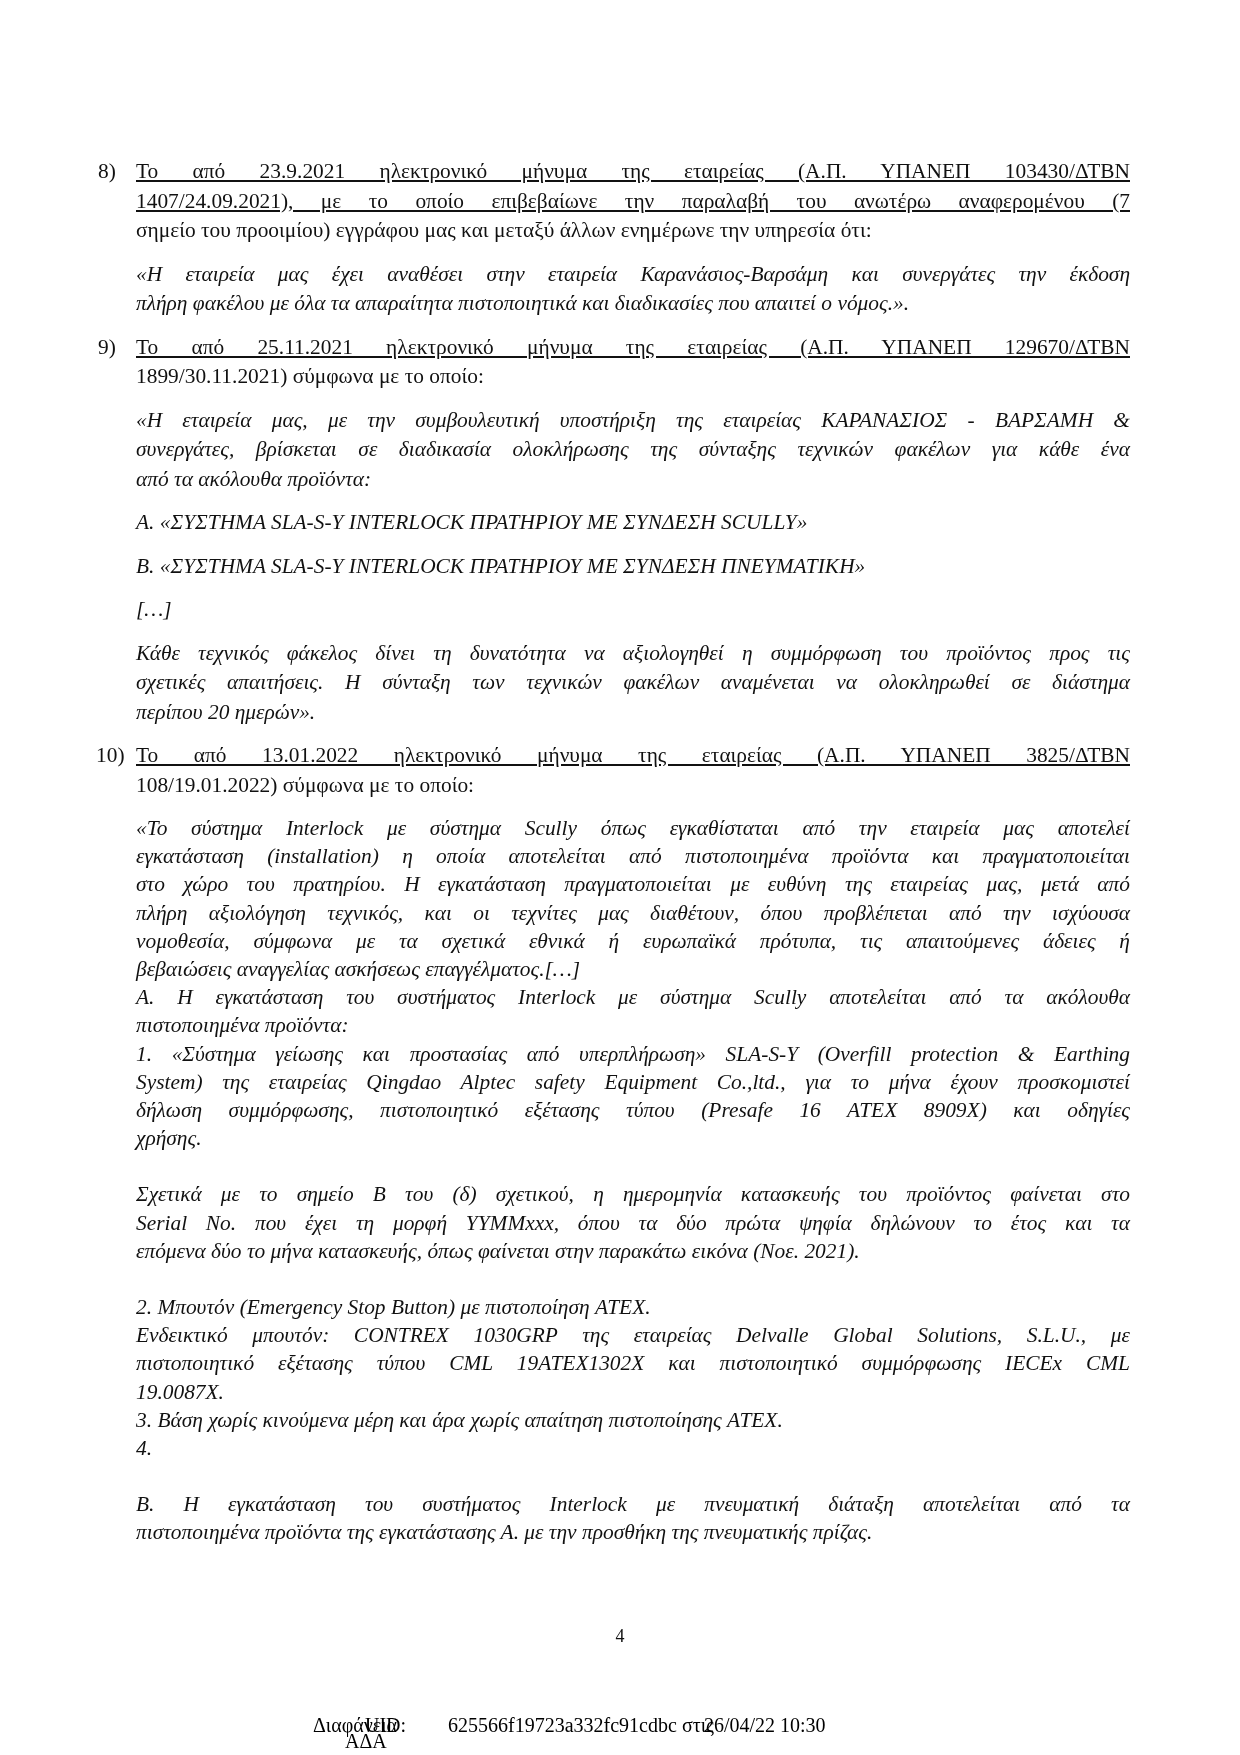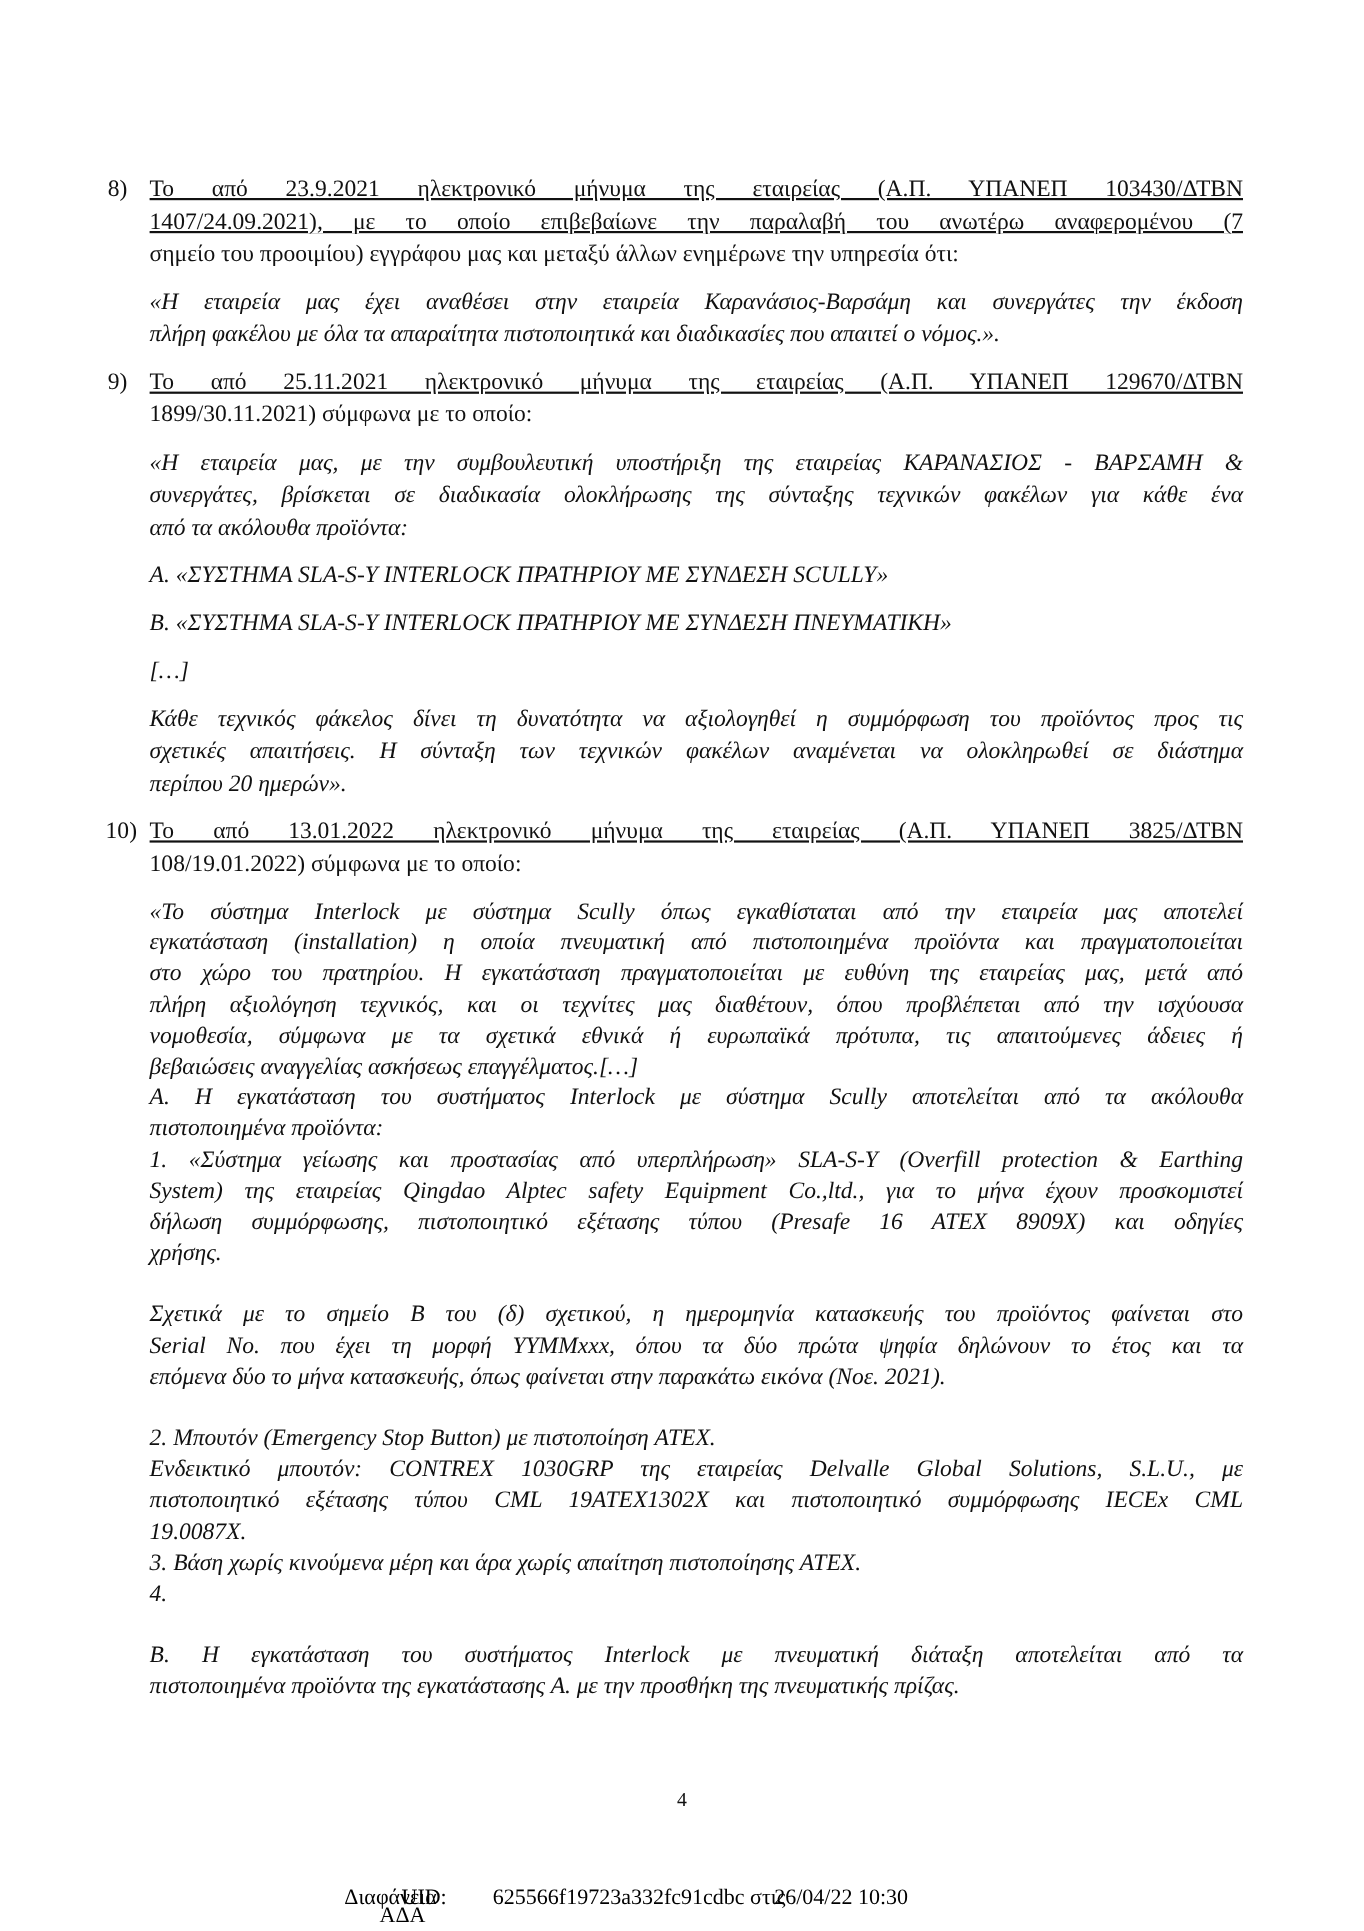--- a/index.html
+++ b/index.html
@@ -147,21 +147,21 @@
     <div class="item two-digit">
       <span class="num">10)</span>
       <div class="lead">
         <span class="just">Το από 13.01.2022 ηλεκτρονικό μήνυμα της εταιρείας (Α.Π. ΥΠΑΝΕΠ 3825/ΔΤΒΝ</span>
         <span style="display:block">108/19.01.2022) σύμφωνα με το οποίο:</span>
       </div>
     </div>
     <div class="gap-m"></div>
     <div class="quote" style="line-height:28.2px;">
       <span class="line-just">«Το σύστημα Interlock με σύστημα Scully όπως εγκαθίσταται από την εταιρεία μας αποτελεί</span>
-      <span class="line-just">εγκατάσταση (installation) η οποία πνευματική από πιστοποιημένα προϊόντα και πραγματοποιείται</span>
+      <span class="line-just">εγκατάσταση (installation) η οποία αποτελείται από πιστοποιημένα προϊόντα και πραγματοποιείται</span>
       <span class="line-just">στο χώρο του πρατηρίου. Η εγκατάσταση πραγματοποιείται με ευθύνη της εταιρείας μας, μετά από</span>
       <span class="line-just">πλήρη αξιολόγηση τεχνικός, και οι τεχνίτες μας διαθέτουν, όπου προβλέπεται από την ισχύουσα</span>
       <span class="line-just">νομοθεσία, σύμφωνα με τα σχετικά εθνικά ή ευρωπαϊκά πρότυπα, τις απαιτούμενες άδειες ή</span>
       <span class="line">βεβαιώσεις αναγγελίας ασκήσεως επαγγέλματος.[…]</span>
 
       <span class="line-just">Α. Η εγκατάσταση του συστήματος Interlock με σύστημα Scully αποτελείται από τα ακόλουθα</span>
       <span class="line">πιστοποιημένα προϊόντα:</span>
 
       <span class="line-just">1. «Σύστημα γείωσης και προστασίας από υπερπλήρωση» SLA-S-Y (Overfill protection &amp; Earthing</span>
       <span class="line-just">System) της εταιρείας Qingdao Alptec safety Equipment Co.,ltd., για το μήνα έχουν προσκομιστεί</span>

